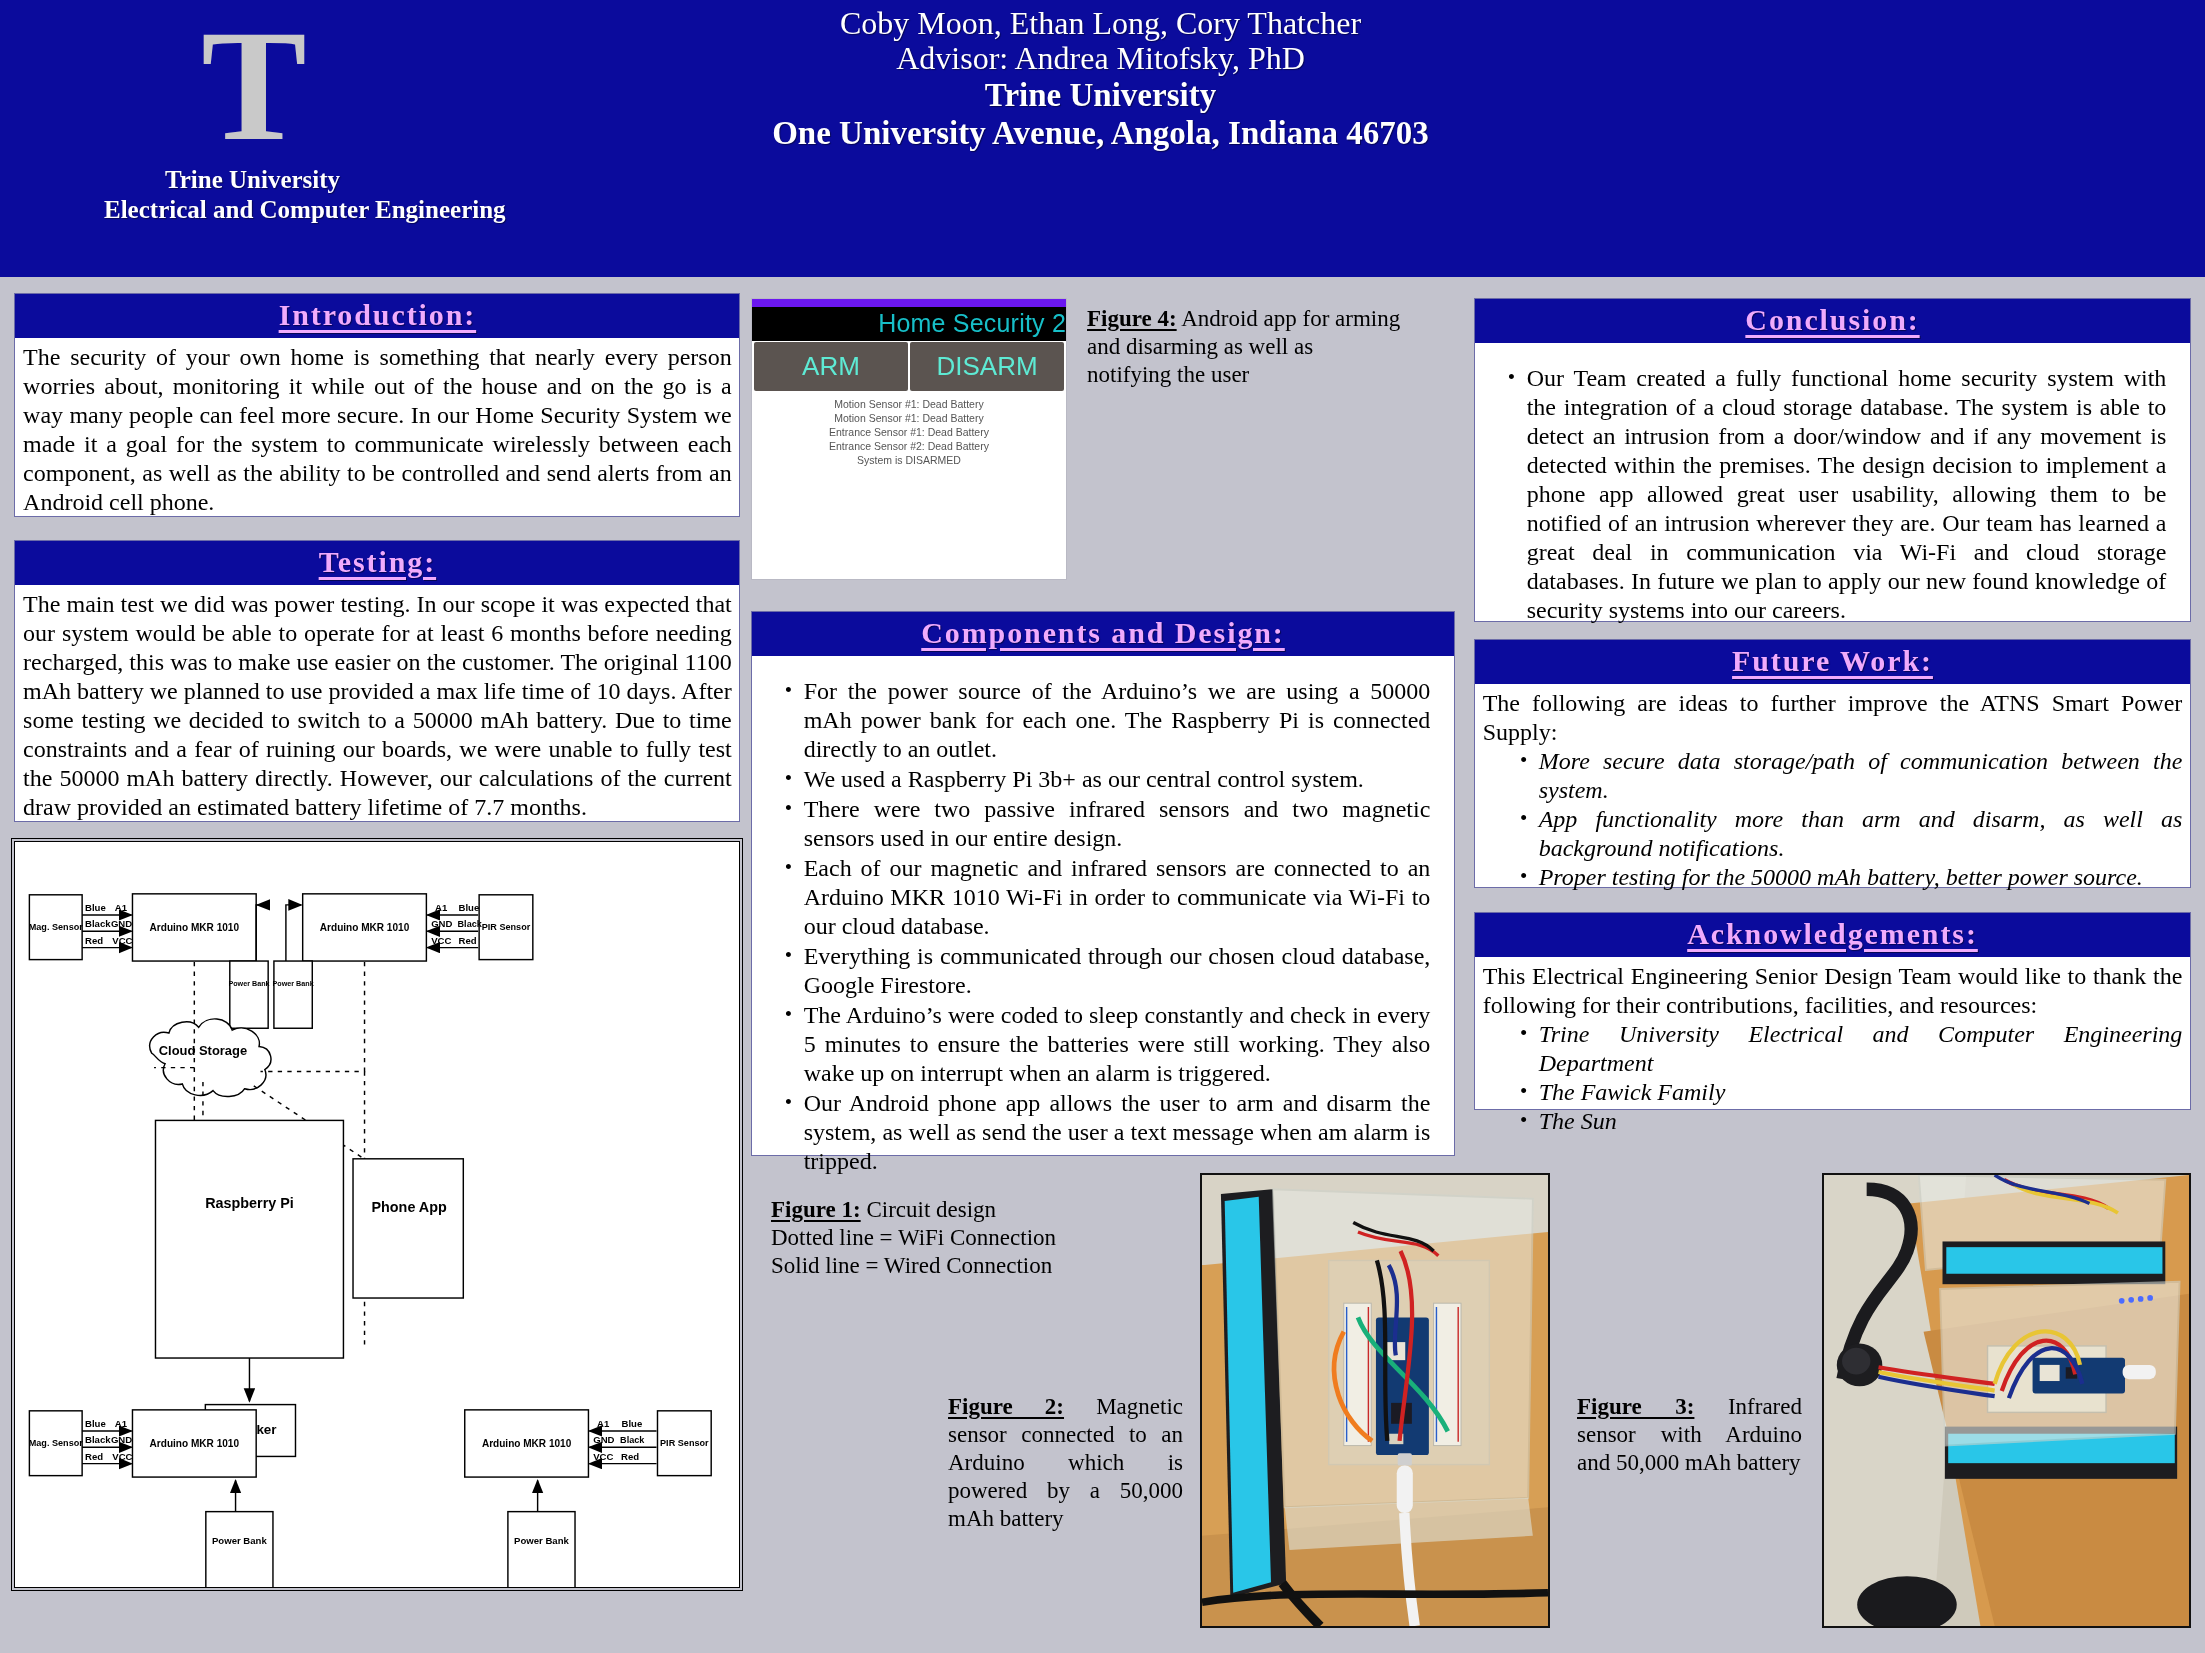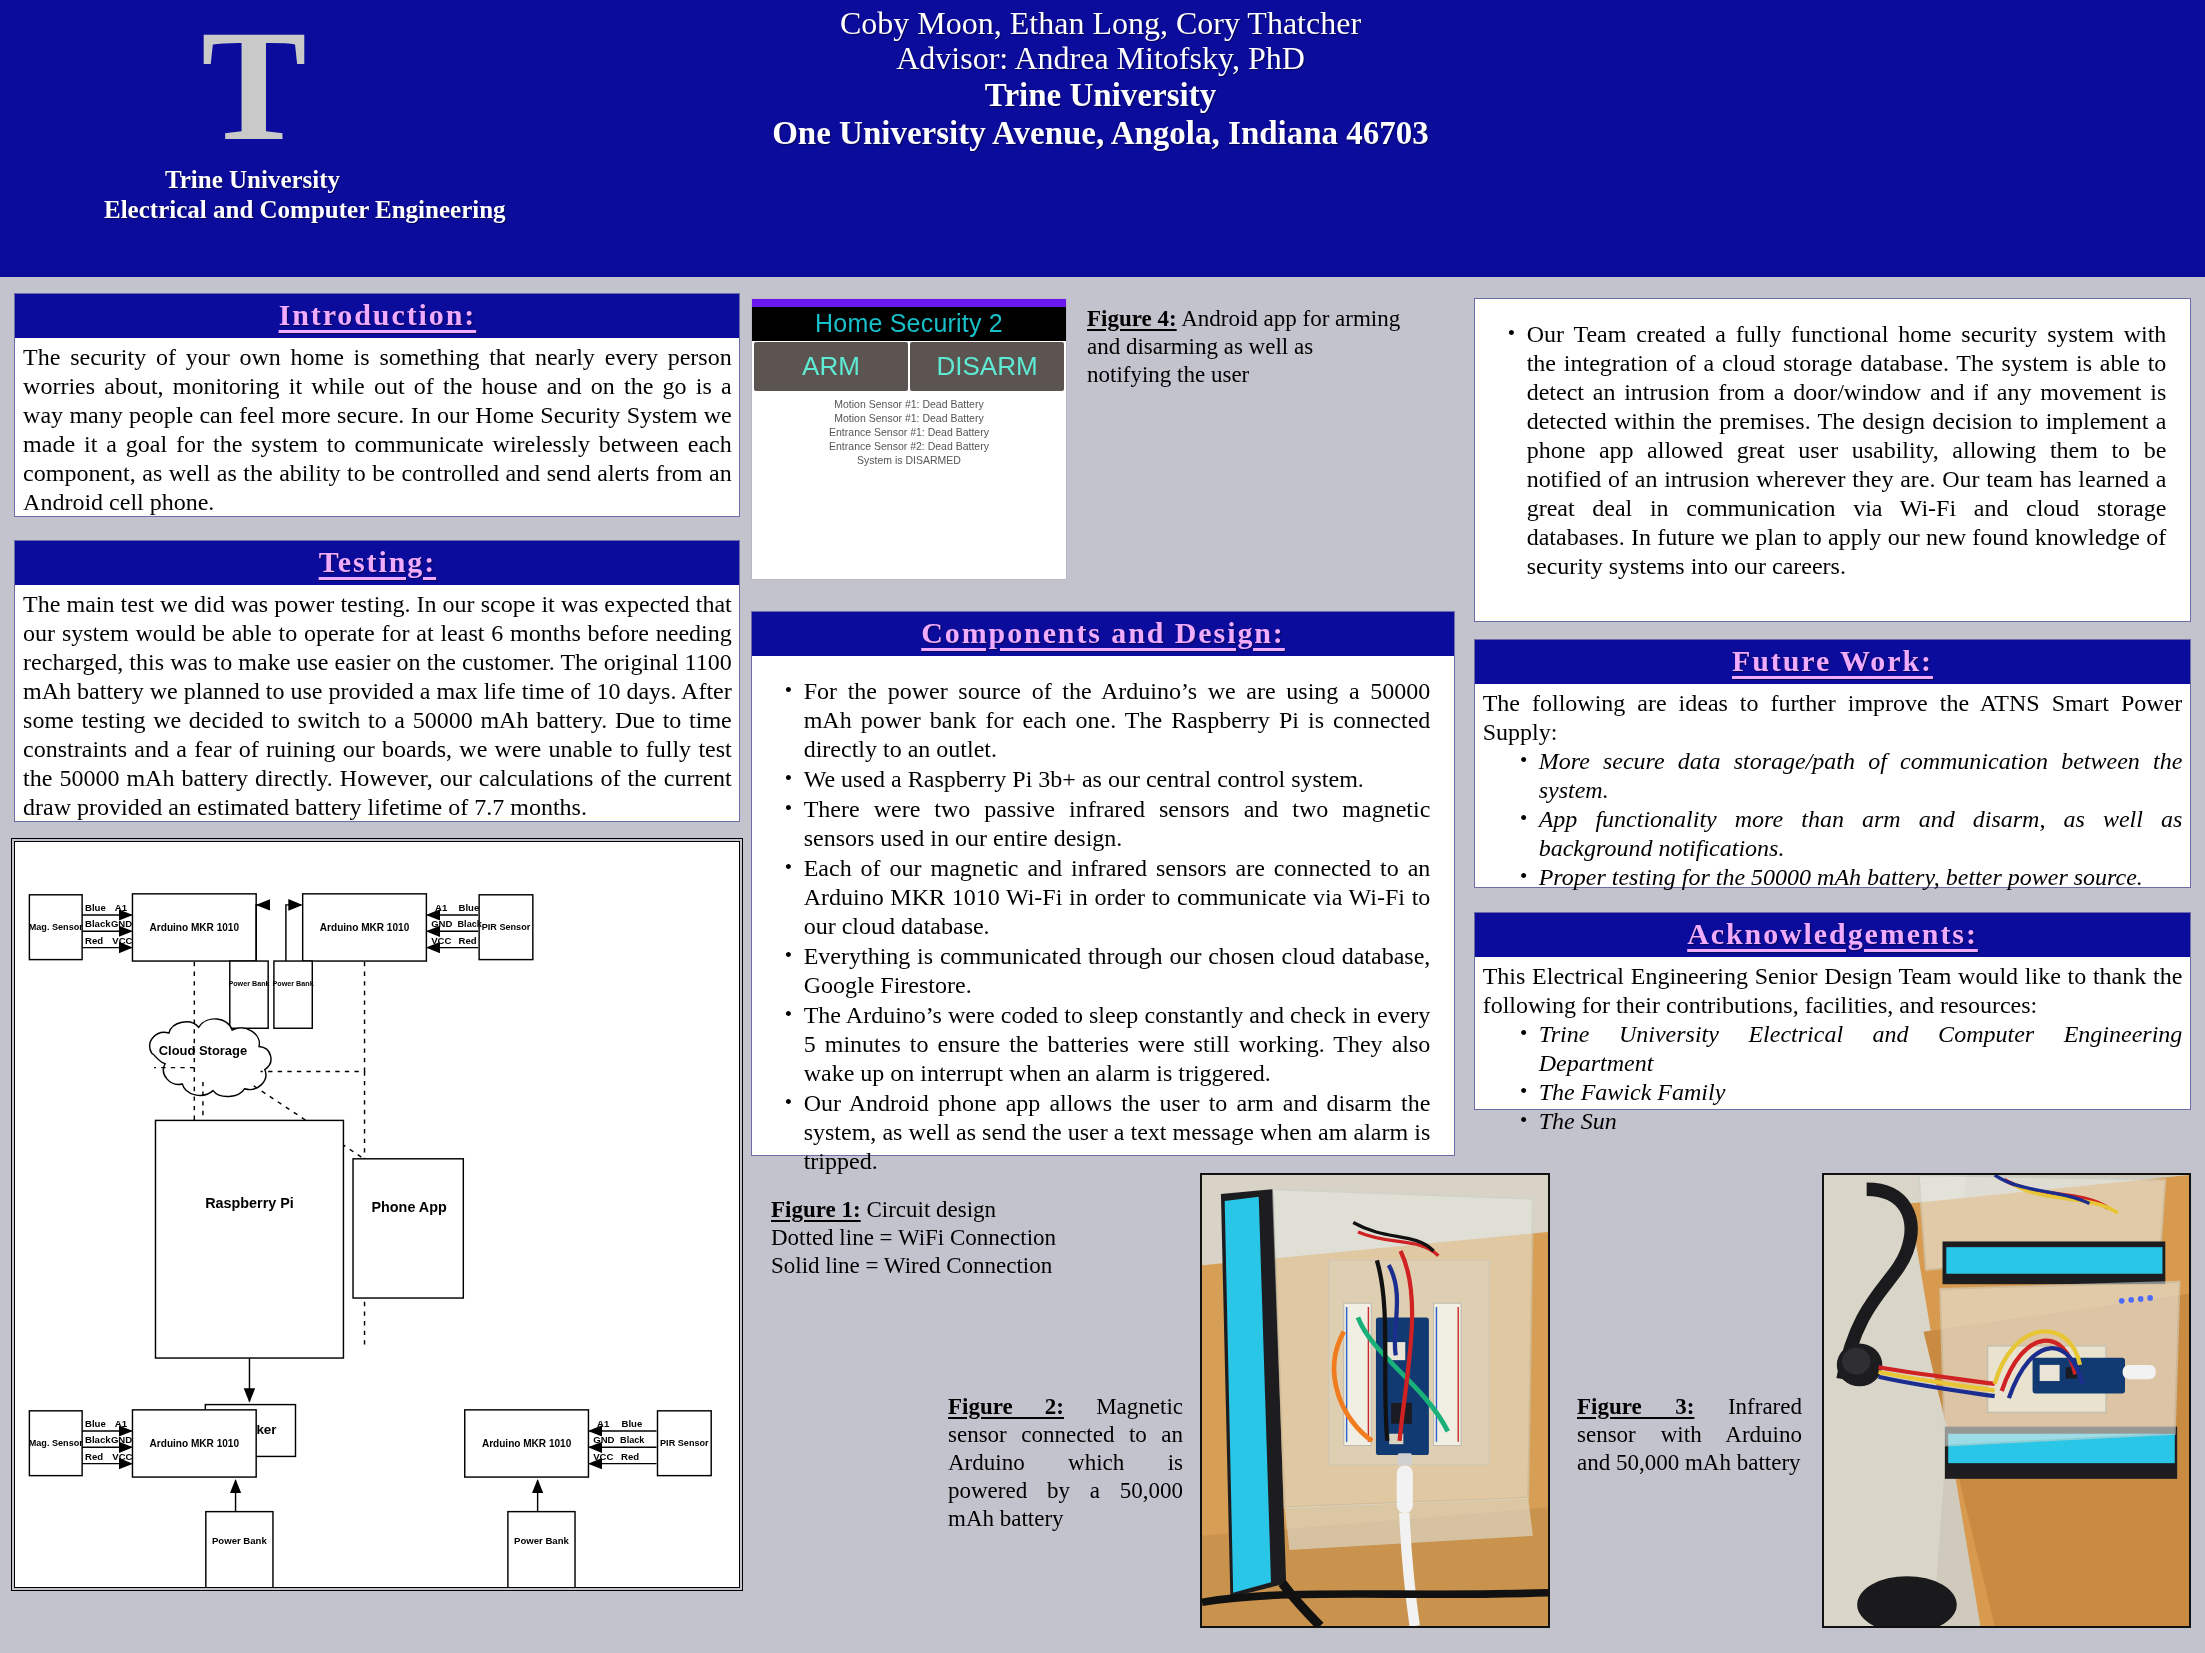--- a/index.html
+++ b/index.html
@@ -88,21 +88,21 @@
     content:"\2022"; position:absolute; left:-19px; top:-1px; font-size:21px;
   }
 
   
   #app-shot {
     position:absolute; left:751px; top:298px; width:316px; height:282px;
     background:#fff; border:1px solid #b9b9c4;
   }
   #app-statusbar { height:7.7px; background:#6b17f0; }
   #app-titlebar {
-    height:34px; background:#000; display:flex; align-items:center; justify-content:center;
+    height:34px; background:#000; display:flex; align-items:center; justify-content:flex-end;
   }
   #app-title {
     color:#17bfc8; font-family:"Liberation Sans", sans-serif;
     font-size:25px; letter-spacing:0.2px;
   }
   #app-buttons { display:flex; gap:1.9px; padding:1.4px 1.9px 0 1.9px; }
   .app-btn {
     flex:1; background:#5b5450; color:#5eead4;
     font-family:"Liberation Sans", sans-serif;
     font-size:26px; text-align:center; padding:8.6px 0 9.6px 0;
@@ -205,20 +205,23 @@
       <li>There were two passive infrared sensors and two magnetic sensors used in our entire design.</li>
       <li>Each of our magnetic and infrared sensors are connected to an Arduino MKR 1010 Wi-Fi in order to communicate via Wi-Fi to our cloud database.</li>
       <li>Everything is communicated through our chosen cloud database, Google Firestore.</li>
       <li>The Arduino’s were coded to sleep constantly and check in every 5 minutes to ensure the batteries were still working. They also wake up on interrupt when an alarm is triggered.</li>
       <li>Our Android phone app allows the user to arm and disarm the system, as well as send the user a text message when am alarm is tripped.</li>
     </ul>
   </div>
 </div>
 
 <div class="panel" style="left:1474px; top:298px; width:717px; height:324px;">
+  <div class="panel-head">
+    <span>Conclusion:</span>
+  </div>
   <div class="panel-body">
     <ul class="bul">
       <li>Our Team created a fully functional home security system with the integration of a cloud storage database. The system is able to detect an intrusion from a door/window and if any movement is detected within the premises. The design decision to implement a phone app allowed great user usability, allowing them to be notified of an intrusion wherever they are. Our team has learned a great deal in communication via Wi-Fi and cloud storage databases. In future we plan to apply our new found knowledge of security systems into our careers.</li>
     </ul>
   </div>
 </div>
 
 <div class="panel" style="left:1474px; top:639px; width:717px; height:249px;">
   <div class="panel-head">
     <span>Future Work:</span>

